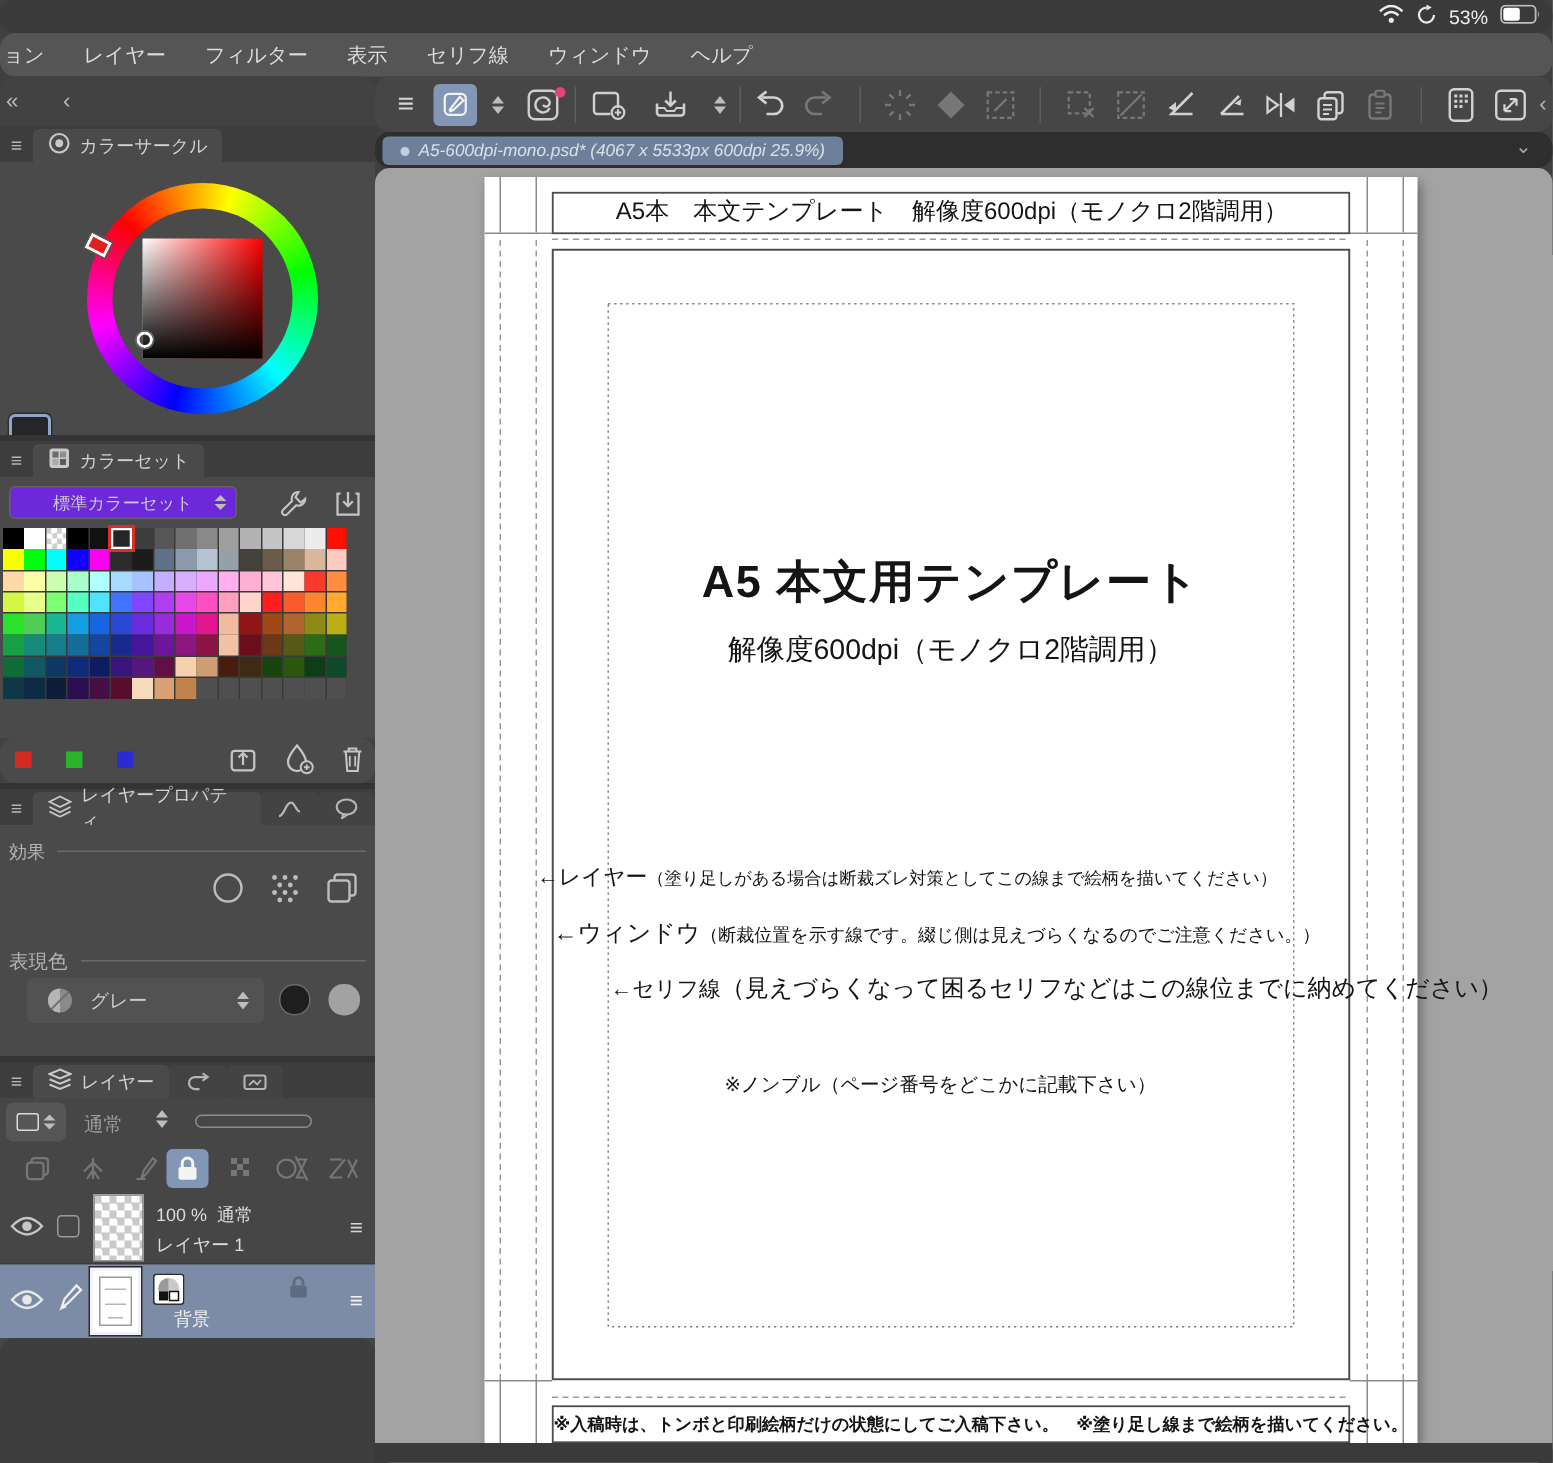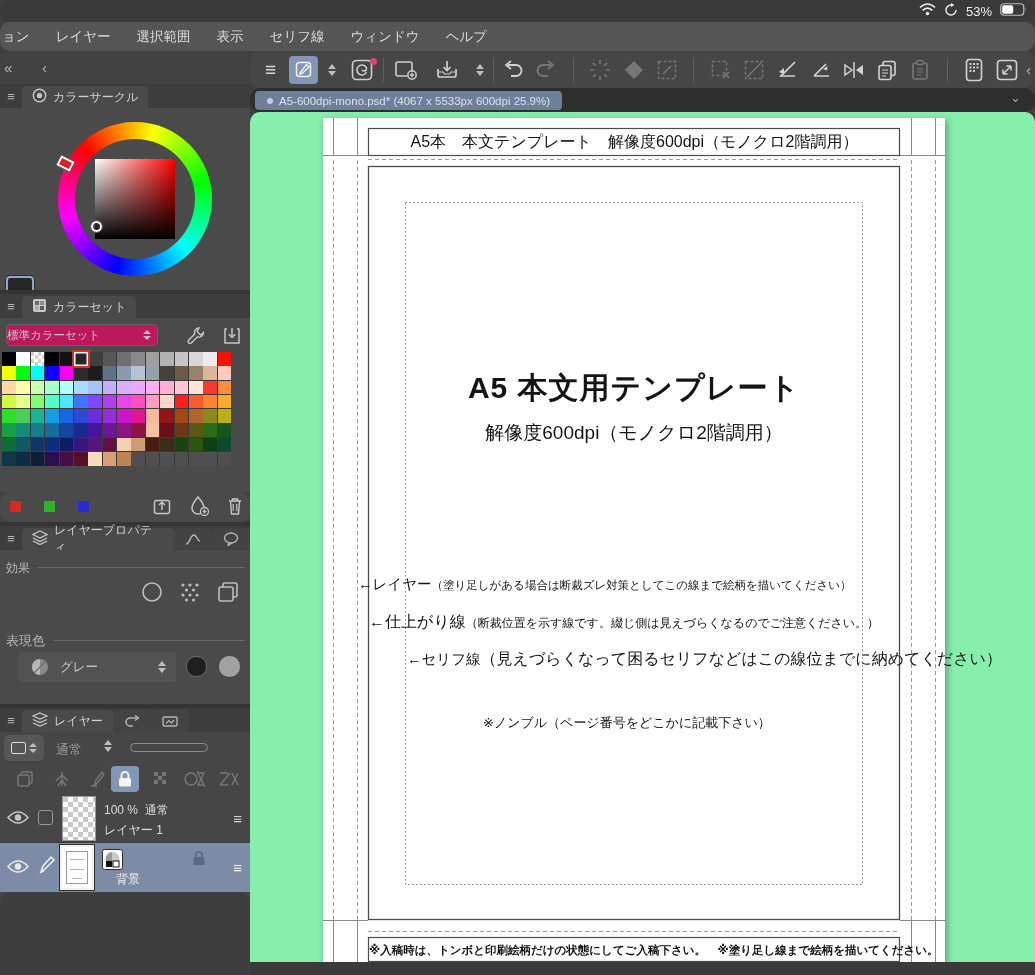--- a/index.html
+++ b/index.html
@@ -15,21 +15,21 @@
   #status-right { position:absolute; right:8px; top:0; height:22px; display:flex; align-items:center; gap:8px; color:#ececec; font-size:13px; }
   #menu-bar { left:0; top:22px; width:1035px; height:29px; background:#555555; display:flex; align-items:center; gap:26px; padding-left:2px; color:#dcdcdc; font-size:13.5px; }
   .menu-item { cursor:default; }
 
   
   #toolbar { left:250px; top:51px; width:785px; height:37px; background:#464646; display:flex; align-items:center; gap:4px; padding-left:6px; }
   .tb { width:30px; height:28px; border-radius:4px; }
   .tb.sel { background:#8296b5; }
   .tb svg { display:block; }
   #tab-bar { left:250px; top:88px; width:785px; height:24px; background:#2e2e2e; }
-  #doc-tab { position:absolute; left:5px; top:3px; height:19px; background:#6e8099; border-radius:4px; display:flex; align-items:center; gap:6px; padding:0 12px; color:#d9e0ea; font-size:11.5px; }
+  #doc-tab { position:absolute; left:5px; top:3px; height:19px; background:#6e8099; border-radius:4px; display:flex; align-items:center; gap:6px; padding:0 12px; color:#d9e0ea; font-size:11.5px;font-style:italic; }
   .tab-dot { width:6px; height:6px; border-radius:50%; background:#c2cddd; }
 
   
   #left { left:0; top:51px; width:250px; height:924px; background:#424242; }
   .panel-sep { left:0; width:250px; height:4px; background:#343434; position:absolute; }
   .phdr { position:absolute; left:0; width:250px; height:24px; background:#3d3d3d; display:flex; align-items:flex-end; }
   .phdr .burger { width:22px; color:#b5b5b5; font-size:13px; text-align:center; padding-bottom:4px; }
   .ptab { height:22px; background:#4a4a4a; border-radius:4px 4px 0 0; display:flex; align-items:center; gap:6px; padding:0 10px; color:#d2d2d2; font-size:12px; }
   .ptab.icon-only { width:38px; background:#434343; justify-content:center; }
   .pbody { position:absolute; left:0; width:250px; background:#4a4a4a; }
@@ -40,21 +40,21 @@
   #wheel-hole { position:absolute; left:17px; top:17px; width:120px; height:120px; border-radius:50%; background:#4a4a4a; }
   #sv-square { position:absolute; left:95px; top:51px; width:80px; height:80px;
     background:linear-gradient(to top,#000,rgba(0,0,0,0)),linear-gradient(to right,#fff,#f00); }
   #hue-cursor { position:absolute; left:0px; top:36px; width:15px; height:11px; border:2.5px solid #fff; outline:1px solid #555; background:#e02020; transform:rotate(27deg); }
   #sv-cursor { position:absolute; left:-4px; top:62px; width:11px; height:11px; border:2px solid #fff; border-radius:50%; outline:1px solid #666; }
   .chip { position:absolute; border-radius:4px; }
   .hsv-key { display:inline-block; width:13px; height:13px; background:#2d2d2d; color:#cfcfcf; font-size:9.5px; text-align:center; line-height:13px; border-radius:2.5px; }
   .hsv-val { color:#dedede; font-size:12.5px; padding:0 5px 0 4px; }
 
   
-  #preset-field { position:absolute; left:6px; top:6px; width:152px; height:22px; background:#be185d; border:1px solid #636363; border-radius:4px; color:#c9c9c9; font-size:11.5px; display:flex; align-items:center; justify-content:flex-start; }
+  #preset-field { position:absolute; left:6px; top:6px; width:152px; height:22px; background:#6d28d9; border:1px solid #636363; border-radius:4px; color:#c9c9c9; font-size:11.5px; display:flex; align-items:center; justify-content:center; }
   #swatch-grid { position:absolute; left:2px; top:34px; width:229px; display:grid; grid-template-columns:repeat(16,13.7px); grid-auto-rows:13.6px; gap:0.7px; background:#3a3a3a; }
   .sw { width:13.7px; height:13.6px; }
   .sw-trans { background:repeating-conic-gradient(#fff 0 25%,#cfcfcf 0 50%) 0 0/7px 7px; }
   .sw-none { background:#4f4f4f; }
   .sw-sel { position:relative; z-index:2; outline:2px solid #d83028; box-shadow:inset 0 0 0 1.5px #fff; }
   .mini-sq { position:absolute; width:11px; height:11px; }
 
   
   .lp-label { color:#b4b4b4; font-size:12px; }
   .lp-line { position:absolute; height:1px; background:#6a6a6a; }
@@ -71,21 +71,21 @@
   .layer-row { position:absolute; left:0; width:250px; height:49px; }
   .layer-row.sel { background:#7d8ca6; }
   .l-eye { position:absolute; left:6px; top:16px; }
   .l-chk { position:absolute; left:38px; top:16px; width:15px; height:15px; border:1.5px solid #9a9a9a; border-radius:3px; }
   .l-thumb { position:absolute; left:62px; top:2px; width:34px; height:45px; }
   .l-meta { position:absolute; color:#dcdcdc; font-size:12px; }
   .l-menu { position:absolute; right:8px; top:16px; color:#d5d5d5; font-size:15px; }
   .checker { background:repeating-conic-gradient(#fff 0 25%,#c9c9c9 0 50%) 0 0/10px 10px; }
 
   
-  #canvas { left:250px; top:112px; width:785px; height:863px; background:#86efac; }
+  #canvas { left:250px; top:112px; width:785px; height:863px; background:#a3a3a3; }
   #page { position:absolute; left:73px; top:6px; width:622px; height:844px; background:#ffffff; box-shadow:2px 3px 7px rgba(0,0,0,.35); }
   .pg-text { position:absolute; color:#141414; white-space:nowrap; }
   #bottom-strip { left:250px; top:962px; width:785px; height:13px; background:#3a3a3a; position:absolute; }
 </style>
 </head>
 <body>
 
 <div class="abs" id="status-bar">
   <div id="status-right">
     <span><svg width="17" height="13" viewBox="0 0 17 13">
@@ -102,21 +102,21 @@
           <rect x="0.75" y="0.75" width="23" height="11.5" rx="3" fill="none" stroke="#bdbdbd" stroke-width="1.2"></rect>
           <rect x="2.2" y="2.2" width="11" height="8.6" rx="1.8" fill="#ffffff"></rect>
           <path d="M25.3 4.3 Q26.6 6.5 25.3 8.7 Z" fill="#bdbdbd"></path>
         </svg></span>
   </div>
 </div>
 
 <div class="abs" id="menu-bar">
   <span class="menu-item">ョン</span>
   <span class="menu-item">レイヤー</span>
-  <span class="menu-item">選択範囲</span>
+  <span class="menu-item">フィルター</span>
   <span class="menu-item">表示</span>
   <span class="menu-item">セリフ線</span>
   <span class="menu-item">ウィンドウ</span>
   <span class="menu-item">ヘルプ</span>
 </div>
 
 <div class="abs" id="toolbar">
   <div class="tb icon-btn">
       <span style="color:#d5d5d5;font-size:19px;line-height:10px;">≡</span>
     </div>
@@ -757,21 +757,21 @@
 
       <rect x="82.5" y="84.5" width="457" height="682" fill="none" stroke="#808080" stroke-width="1" stroke-dasharray="1.5 2.5"></rect>
     </svg>
 
     <div class="pg-text" style="left:46px;top:10px;width:531px;height:27px;line-height:27px;text-align:center;font-size:16px;font-weight:500;">A5本　本文テンプレート　解像度600dpi（モノクロ2階調用）</div>
 
     <div class="pg-text" style="left:0;top:250px;width:622px;text-align:center;font-size:30px;font-weight:600;letter-spacing:1px;">A5 本文用テンプレート</div>
     <div class="pg-text" style="left:0;top:302px;width:622px;text-align:center;font-size:19px;font-weight:500;">解像度600dpi（モノクロ2階調用）</div>
 
     <div class="pg-text" style="left:35px;top:457px;"><span style="font-size:14.5px;">←レイヤー</span><span style="font-size:11.5px;">（塗り足しがある場合は断裁ズレ対策としてこの線まで絵柄を描いてください）</span></div>
-    <div class="pg-text" style="left:46px;top:494px;"><span style="font-size:16px;">←仕上がり線</span><span style="font-size:12px;">（断裁位置を示す線です。綴じ側は見えづらくなるのでご注意ください。）</span></div>
+    <div class="pg-text" style="left:46px;top:494px;"><span style="font-size:16px;">←ウィンドウ</span><span style="font-size:12px;">（断裁位置を示す線です。綴じ側は見えづらくなるのでご注意ください。）</span></div>
     <div class="pg-text" style="left:84px;top:531px;"><span style="font-size:14.5px;">←セリフ線</span><span style="font-size:16px;">（見えづらくなって困るセリフなどはこの線位までに納めてください）</span></div>
 
     <div class="pg-text" style="left:160px;top:596px;font-size:13px;">※ノンブル（ページ番号をどこかに記載下さい）</div>
 
     <div class="pg-text" style="left:46px;top:820px;width:531px;height:24px;line-height:24px;text-align:center;font-size:11.5px;font-weight:600;">※入稿時は、トンボと印刷絵柄だけの状態にしてご入稿下さい。　※塗り足し線まで絵柄を描いてください。</div>
   </div>
 </div>
 <div id="bottom-strip"></div>
 
 </body></html>

